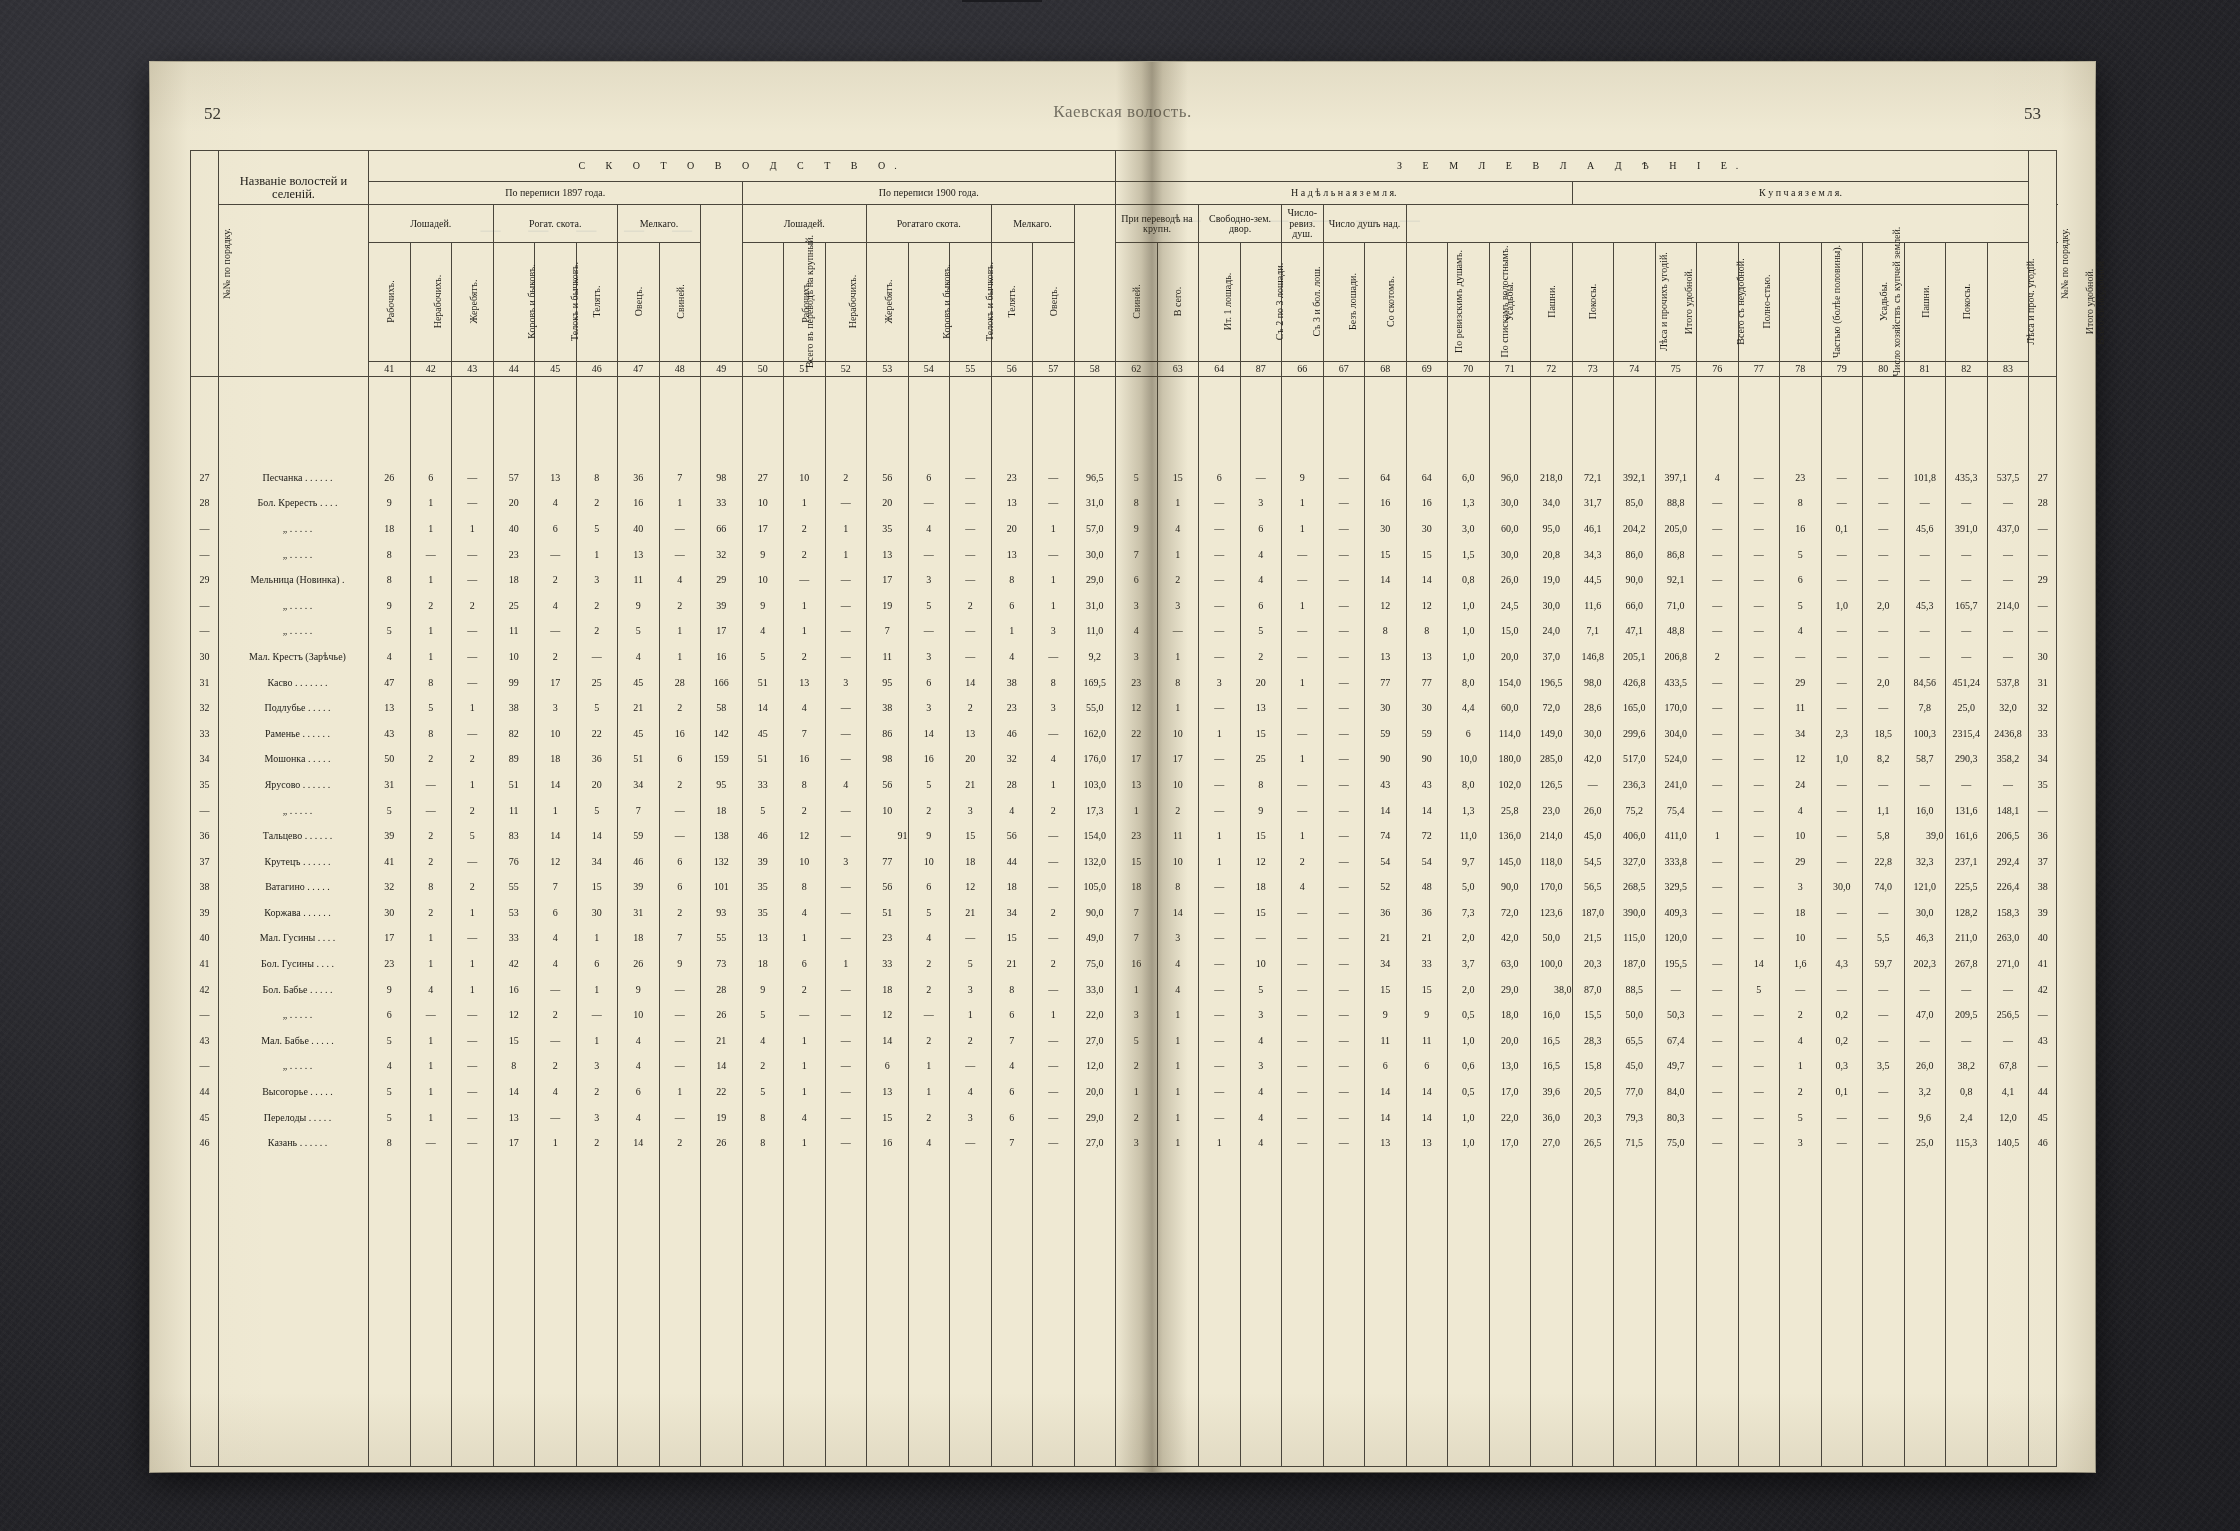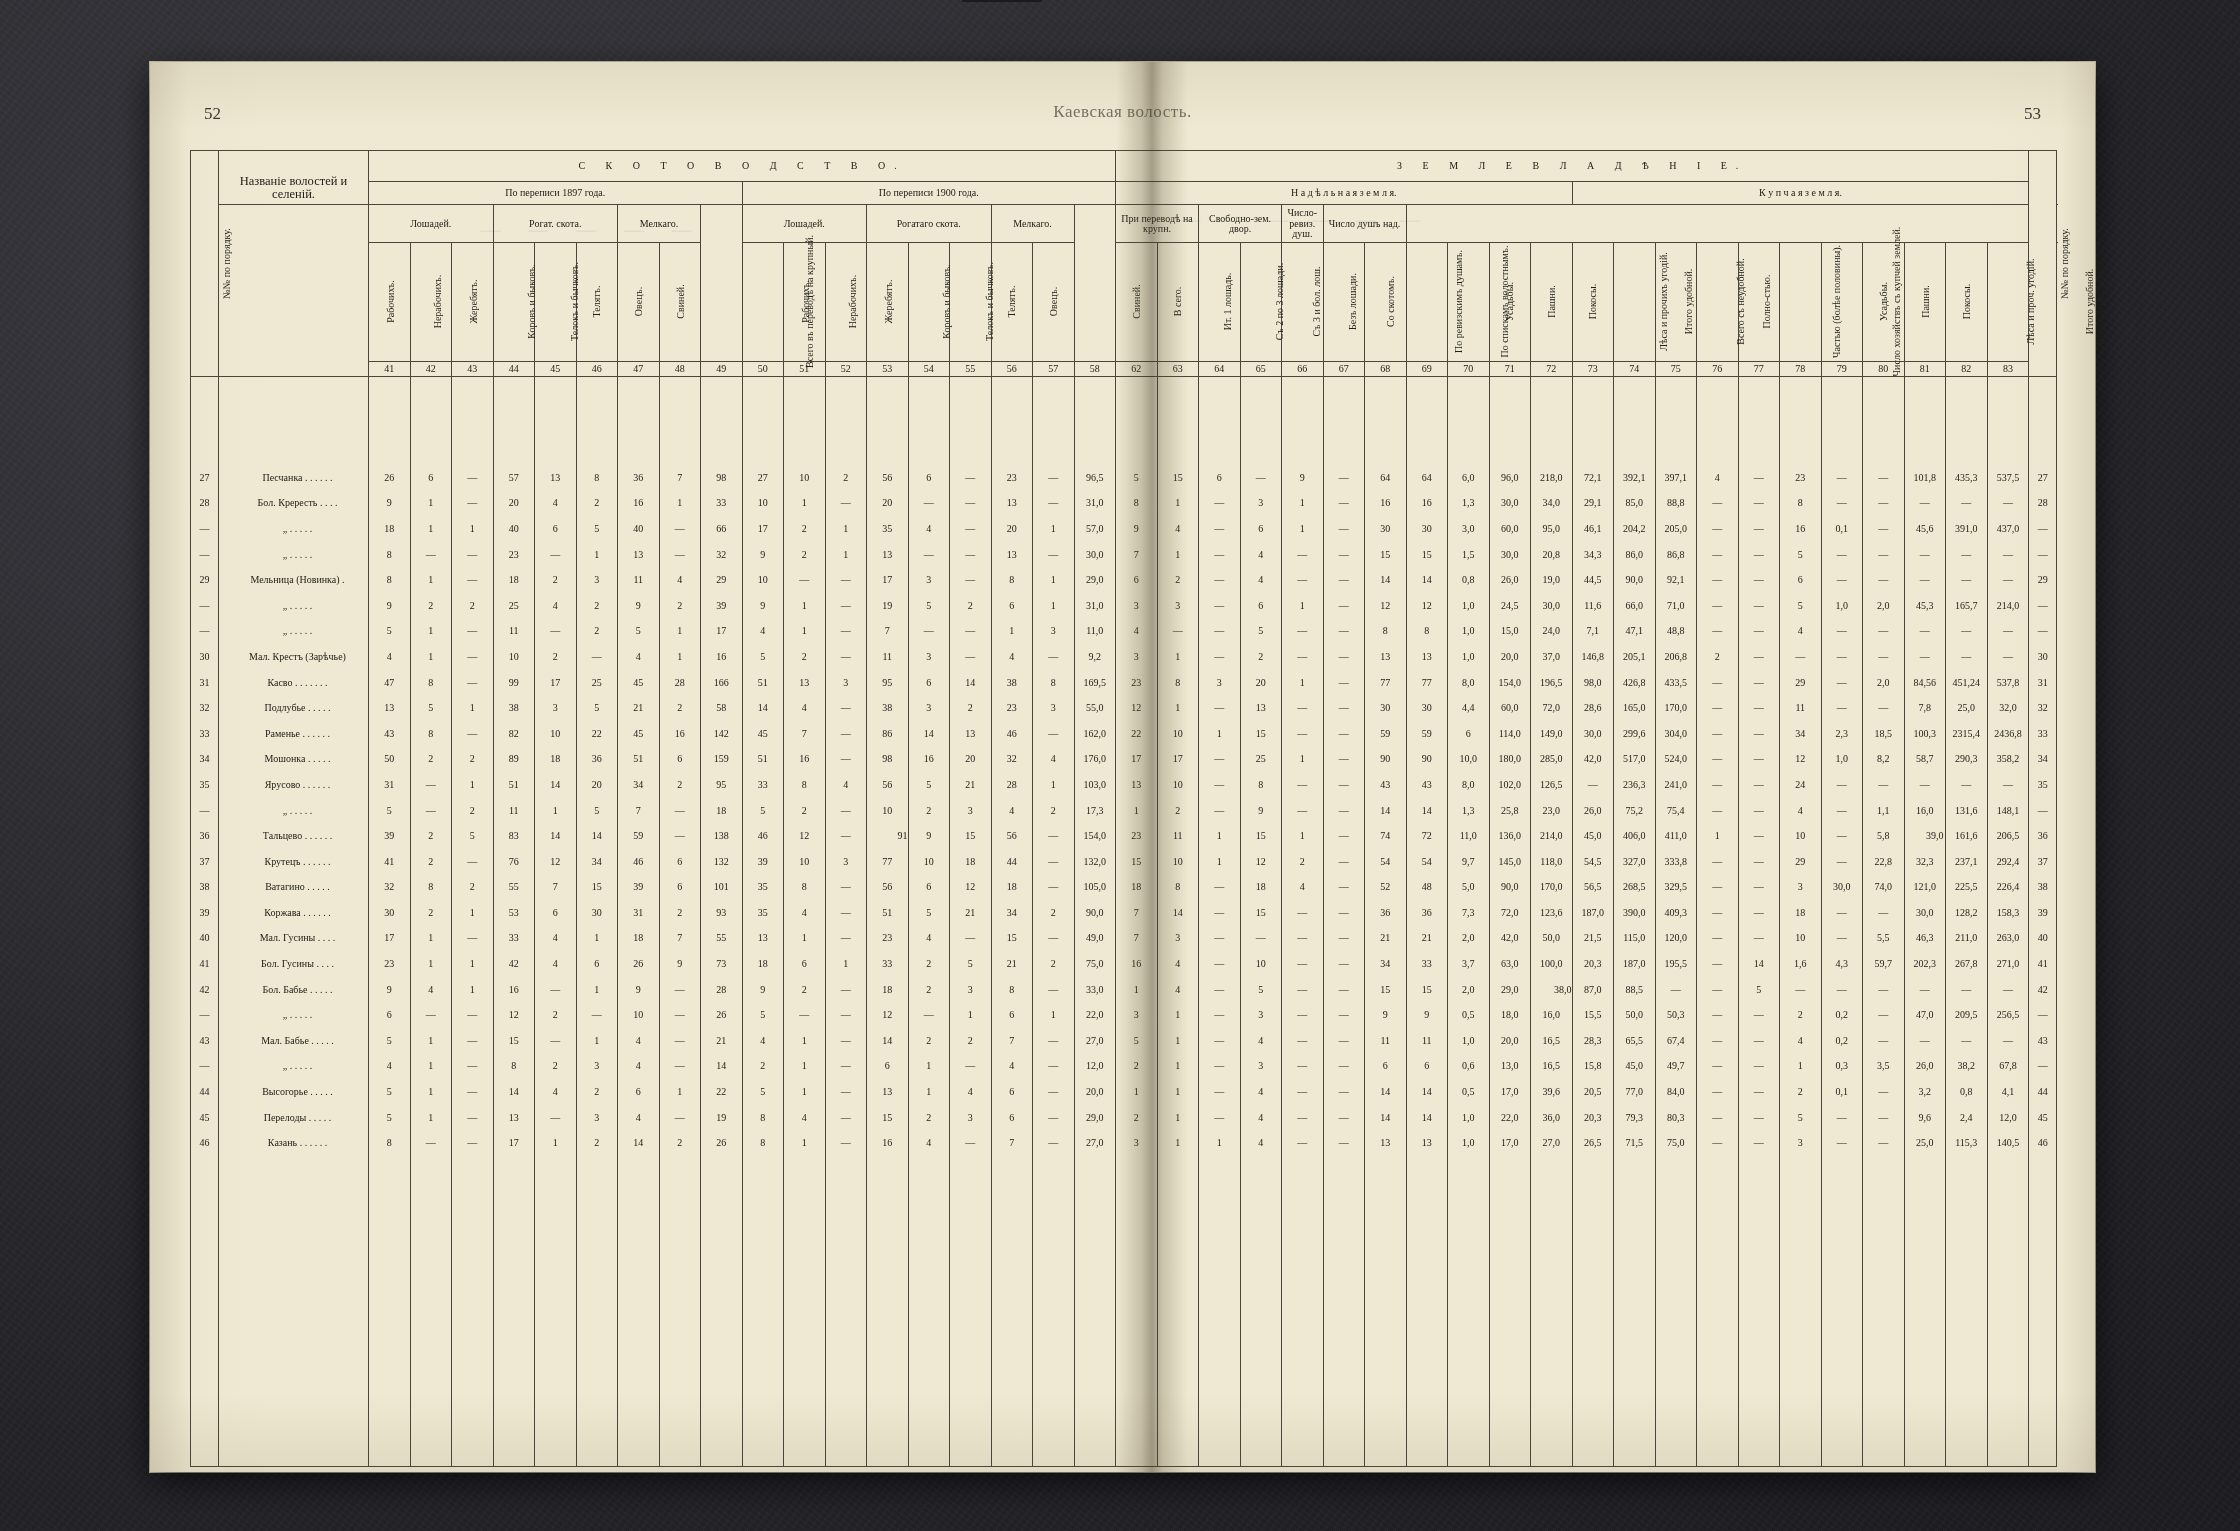--- a/index.html
+++ b/index.html
@@ -286,21 +286,21 @@
             <td>52</td>
             <td>53</td>
             <td>54</td>
             <td>55</td>
             <td>56</td>
             <td>57</td>
             <td>58</td>
             <td>62</td>
             <td>63</td>
             <td>64</td>
-            <td>65</td>
+            <td>87</td>
             <td>66</td>
             <td>67</td>
             <td>68</td>
             <td>69</td>
             <td>70</td>
             <td>71</td>
             <td>72</td>
             <td>73</td>
             <td>74</td>
             <td>75</td>
@@ -431,21 +431,21 @@
               <td class="numcell" style="border-top: none; border-bottom: none;">1</td>
               <td class="numcell" style="border-top: none; border-bottom: none;">—</td>
               <td class="numcell" style="border-top: none; border-bottom: none;">3</td>
               <td class="numcell" style="border-top: none; border-bottom: none;">1</td>
               <td class="numcell" style="border-top: none; border-bottom: none;">—</td>
               <td class="numcell" style="border-top: none; border-bottom: none;">16</td>
               <td class="numcell" style="border-top: none; border-bottom: none;">16</td>
               <td class="numcell" style="border-top: none; border-bottom: none;">1,3</td>
               <td class="numcell" style="border-top: none; border-bottom: none;">30,0</td>
               <td class="numcell" style="border-top: none; border-bottom: none;">34,0</td>
-              <td class="numcell" style="border-top: none; border-bottom: none;">29,1</td>
+              <td class="numcell" style="border-top: none; border-bottom: none;">31,7</td>
               <td class="numcell" style="border-top: none; border-bottom: none;">85,0</td>
               <td class="numcell" style="border-top: none; border-bottom: none;">88,8</td>
               <td class="numcell" style="border-top: none; border-bottom: none;">—</td>
               <td class="numcell" style="border-top: none; border-bottom: none;">—</td>
               <td class="numcell" style="border-top: none; border-bottom: none;">8</td>
               <td class="numcell" style="border-top: none; border-bottom: none;">—</td>
               <td class="numcell" style="border-top: none; border-bottom: none;">—</td>
               <td class="numcell" style="border-top: none; border-bottom: none;">—</td>
               <td class="numcell" style="border-top: none; border-bottom: none;">—</td>
               <td class="numcell" style="border-top: none; border-bottom: none;">—</td>

